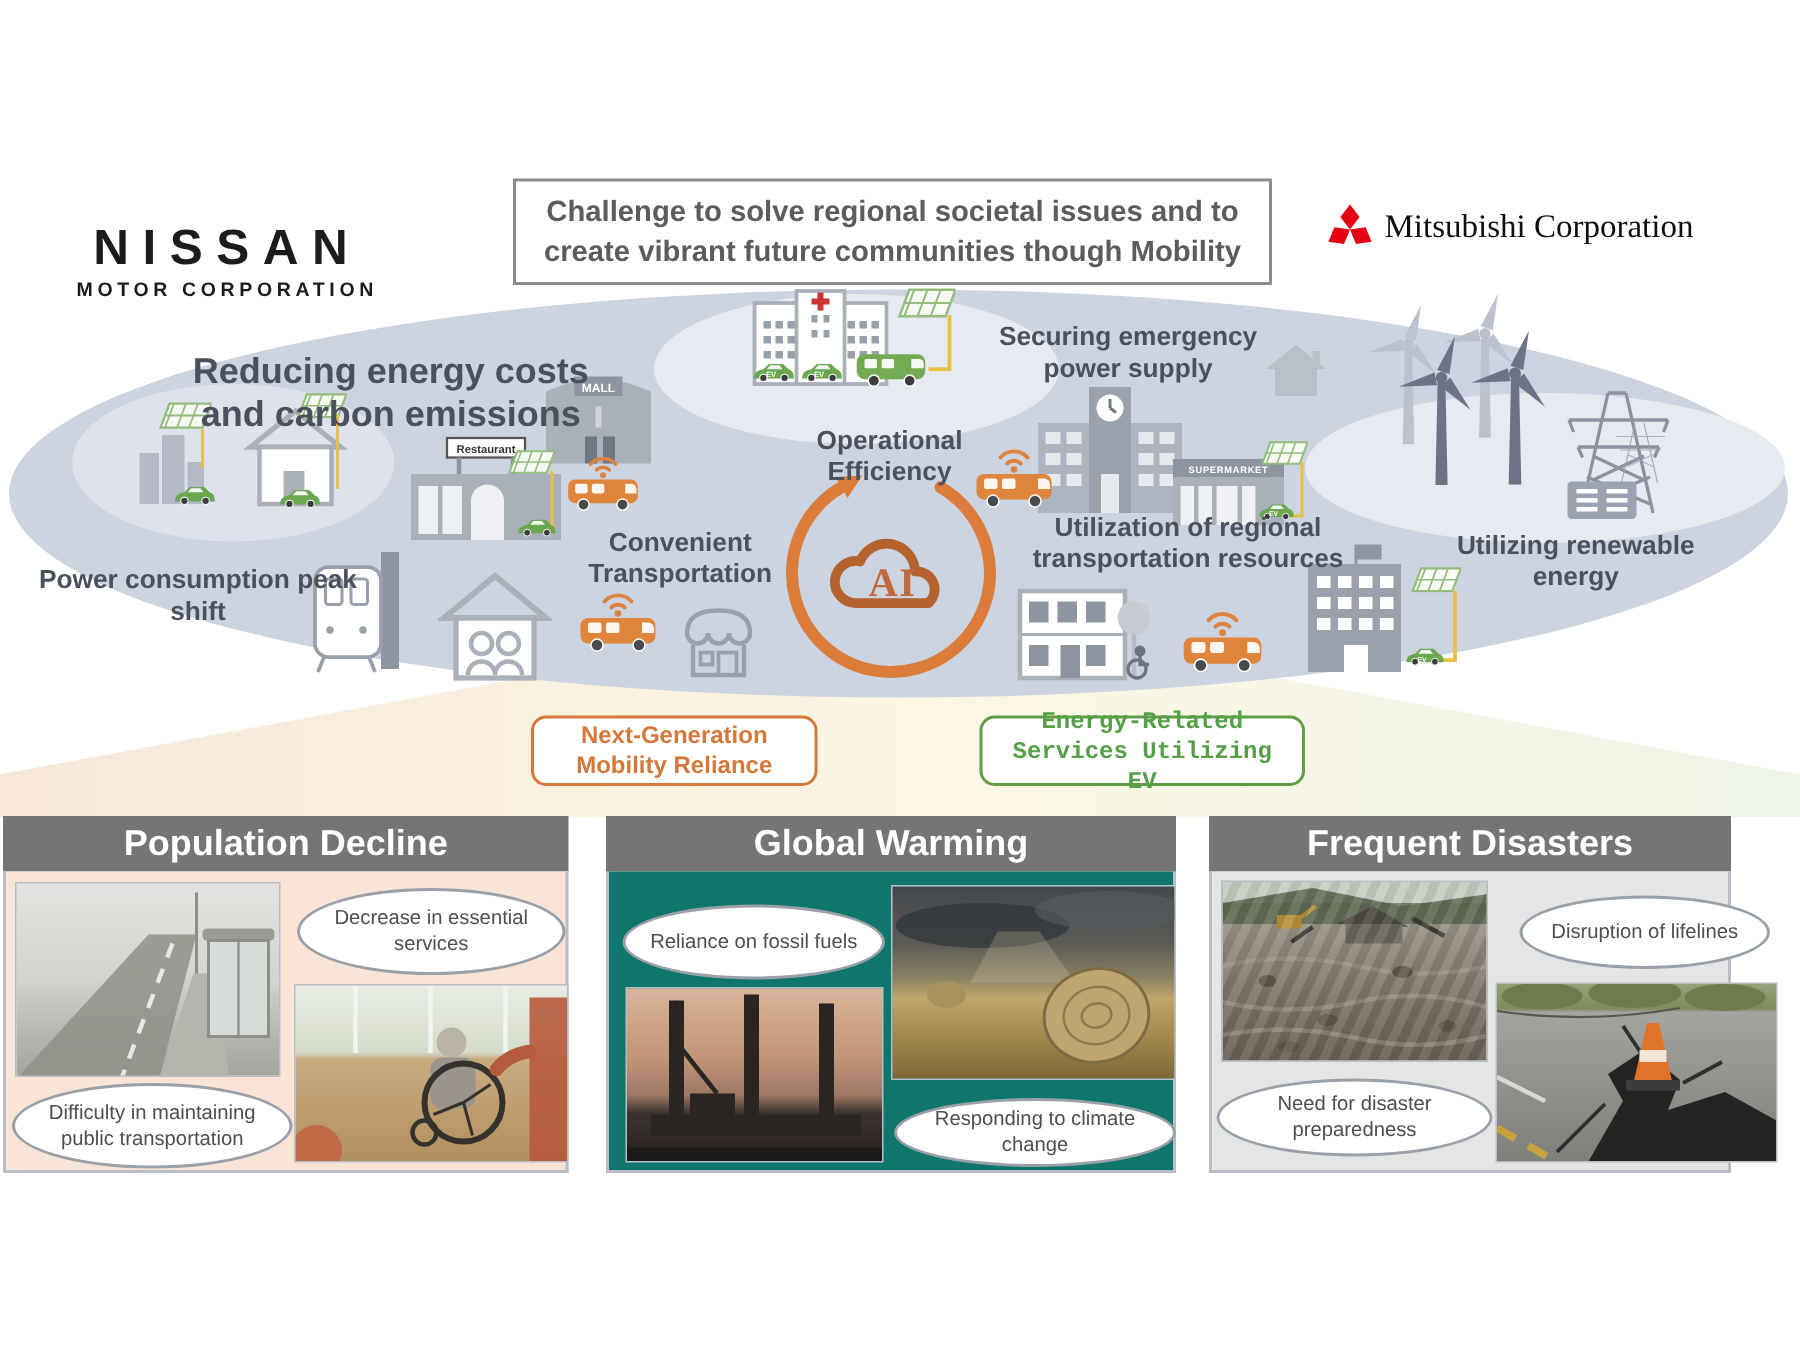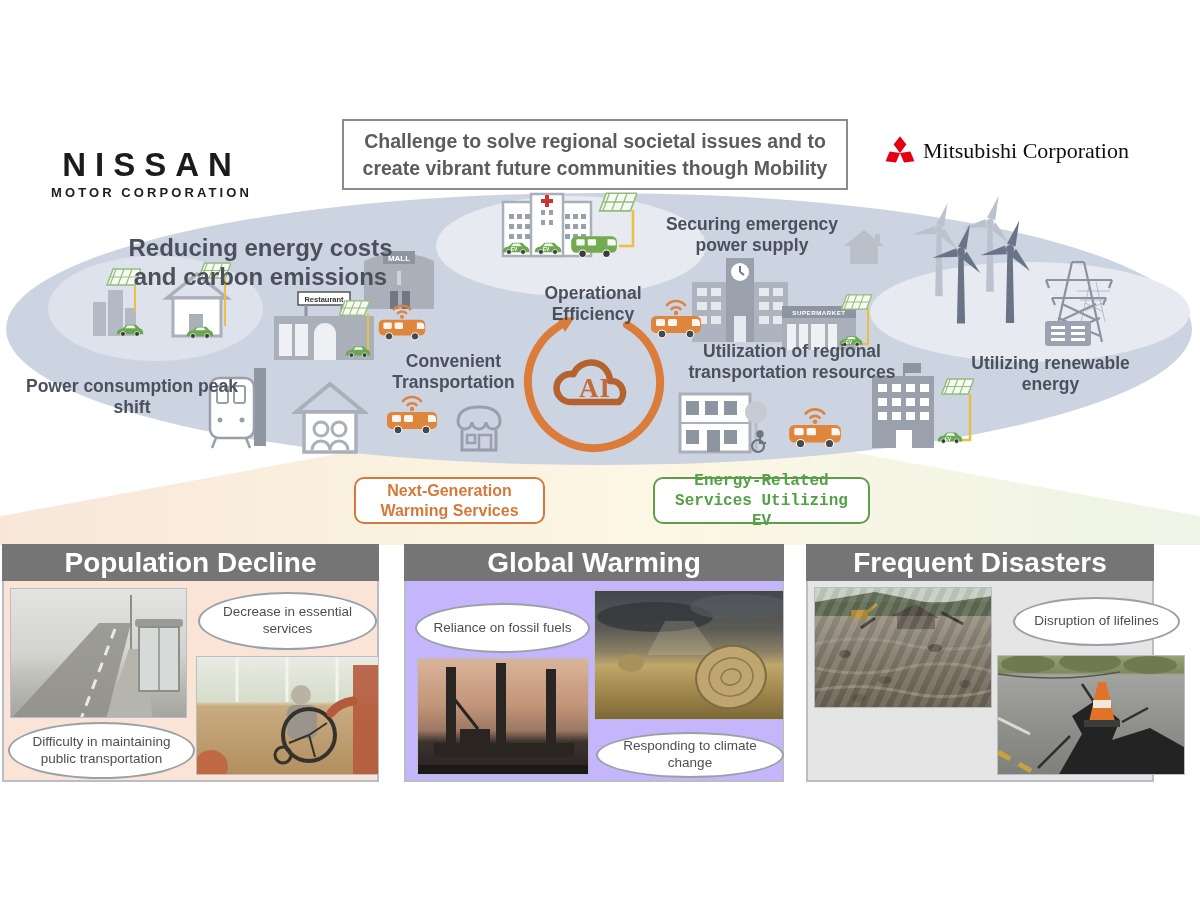--- a/index.html
+++ b/index.html
@@ -29,21 +29,21 @@
   .icon{position:absolute;}
 
   
   .tag{position:absolute;background:#fff;border-radius:10px;display:flex;align-items:center;justify-content:center;
        text-align:center;font-weight:700;font-size:16px;line-height:1.25;padding:4px 6px;box-sizing:border-box;}
   .tag-orange{border:2px solid #d4793a;color:#d4793a;}
   .tag-green{border:2px solid #5f9e46;color:#55a047;}
 
   
   .panel{position:absolute;top:544px;height:240px;box-sizing:border-box;}
-  .panel-header{height:37px;background:#757575;color:#fff;font-weight:700;font-size:28px;
+  .panel-header{height:37px;background:#757575;color:#fff;font-weight:700;font-size:24px;
                 display:flex;align-items:center;justify-content:center;}
   .panel-body{position:relative;height:201px;border:2px solid #b9bec6;border-top:none;box-sizing:border-box;}
   .callout{position:absolute;background:#fff;border:2px solid #9aa0a8;border-radius:50%;
            display:flex;align-items:center;justify-content:center;text-align:center;
            font-size:13.5px;color:#4e4e4e;line-height:1.25;padding:4px 12px;box-sizing:border-box;}
   .photo{position:absolute;border:1px solid #b9bec6;overflow:hidden;box-sizing:border-box;}
   .photo svg{position:absolute;left:0;top:0;}
 
   .ph-fog{background:linear-gradient(180deg,#e3e3e1,#d3d3cf 50%,#b7b7b1 78%,#a5a59f);}
   .ph-wheel{background:linear-gradient(180deg,#e8ece4 0%,#d6dcc9 38%,#c9ab80 42%,#b28f60 100%);}
@@ -369,21 +369,21 @@
 
     <div class="eco-label" style="left:128px;top:233px;width:265px;font-size:24px;">Reducing energy costs and carbon emissions</div>
     <div class="eco-label" style="left:22px;top:360px;width:220px;margin-top:16px;">Power consumption peak shift</div>
     <div class="eco-label" style="left:642px;top:214px;width:220px;">Securing emergency power supply</div>
     <div class="eco-label" style="left:518px;top:283px;width:150px;">Operational Efficiency</div>
     <div class="eco-label" style="left:376px;top:351px;width:155px;">Convenient Transportation</div>
     <div class="eco-label" style="left:662px;top:341px;width:260px;">Utilization of regional transportation resources</div>
     <div class="eco-label" style="left:958px;top:353px;width:185px;">Utilizing renewable energy</div>
   </div>
 
-  <div class="tag tag-orange" style="left:354px;top:477px;width:191px;height:47px;">Next-Generation Warming Services</div>
+  <div class="tag tag-orange" style="left:354px;top:477px;width:191px;height:47px;">Next-Generation Mobility Reliance</div>
   <div class="tag tag-green" style="left:653px;top:477px;width:217px;height:47px;font-family:Liberation Mono, monospace;">Energy-Related Services Utilizing EV</div>
 
   <div class="panel" style="left:2px;width:377px;">
     <div class="panel-header">Population Decline</div>
     <div class="panel-body" style="background:#f9e4d6;">
       <div class="photo ph-fog" style="left:6px;top:7px;width:177px;height:130px;">
         <svg width="177" height="130" viewBox="0 0 177 130">
           <polygon points="0,130 95,130 120,34 88,34" fill="#90908a" opacity=".85"></polygon>
           <path d="M104,40 L70,130" stroke="#e8e8e4" stroke-width="3" stroke-dasharray="10 8" fill="none"></path>
           <polygon points="95,130 142,130 132,60 118,60" fill="#b5b5ae"></polygon>
@@ -406,21 +406,21 @@
           <path d="M156,44 q-14,2 -22,12" stroke="#b65a3d" stroke-width="9" fill="none" stroke-linecap="round"></path>
           <circle cx="14" cy="110" r="17" fill="#c06a44"></circle>
         </svg>
       </div>
       <div class="callout" style="left:4px;top:141px;width:187px;height:57px;">Difficulty in maintaining public transportation</div>
     </div>
   </div>
 
   <div class="panel" style="left:404px;width:380px;">
     <div class="panel-header">Global Warming</div>
-    <div class="panel-body" style="background:#c4b5fd;padding-left:28px;">
+    <div class="panel-body" style="background:#0f766e;padding-left:28px;">
       <div class="callout" style="left:9px;top:22px;width:175px;height:50px;">Reliance on fossil fuels</div>
       <div class="photo ph-hay" style="left:188px;top:9px;width:190px;height:130px;">
         <svg width="190" height="130" viewBox="0 0 190 130">
           <ellipse cx="60" cy="26" rx="58" ry="15" fill="#2f3338" opacity=".7"></ellipse>
           <ellipse cx="145" cy="16" rx="50" ry="13" fill="#585d63" opacity=".6"></ellipse>
           <polygon points="70,30 98,30 122,64 52,64" fill="#e4d9ae" opacity=".22"></polygon>
           <ellipse cx="36" cy="72" rx="13" ry="9" fill="#a8925c"></ellipse>
           <g transform="translate(136,86) rotate(-12)">
             <ellipse rx="35" ry="31" fill="#bfa671" stroke="#7e6b42" stroke-width="2"></ellipse>
             <ellipse rx="22" ry="19" fill="none" stroke="#8e7a4c" stroke-width="1.6"></ellipse>
@@ -481,16 +481,17 @@
           <path d="M0,18 Q60,27 122,16" stroke="#55584e" stroke-width="1.4" fill="none"></path>
           <polygon points="60,120 84,78 74,60 98,44 122,64 114,84 152,72 188,92 188,120" fill="#232323"></polygon>
           <path d="M40,112 L72,80 M96,46 L84,28 M124,66 L150,52" stroke="#2e2e2e" stroke-width="2.5" fill="none"></path>
           <polygon points="100,26 108,26 117,66 91,66" fill="#df7327"></polygon>
           <rect x="95" y="44" width="18" height="8" fill="#f4e6d8"></rect>
           <rect x="86" y="64" width="36" height="7" fill="#3c3c3c"></rect>
           <path d="M0,96 L42,120" stroke="#c8a23c" stroke-width="5" stroke-dasharray="14 10"></path>
           <path d="M0,62 L32,78" stroke="#d8d8d4" stroke-width="3"></path>
         </svg>
       </div>
+      <div class="callout" style="left:3px;top:138px;width:184px;height:52px;">Need for disaster preparedness</div>
     </div>
   </div>
 
 </div>
 
 </body></html>

